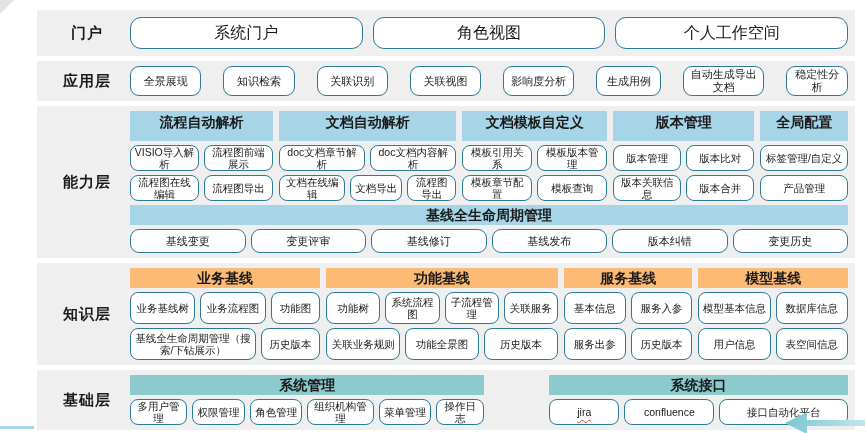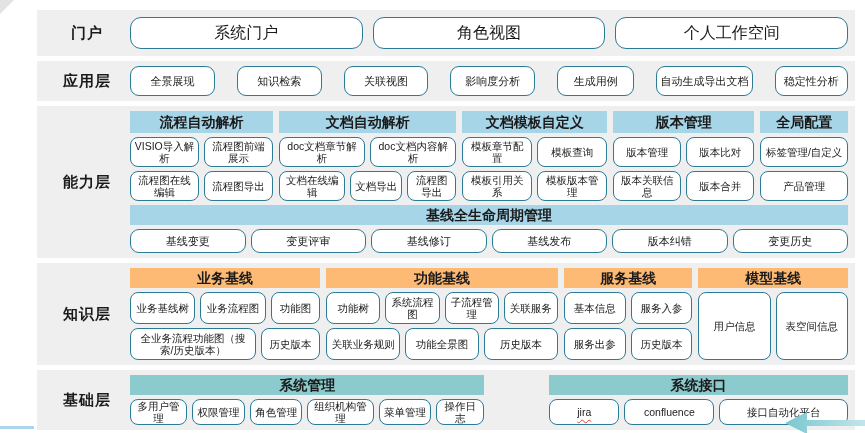--- a/index.html
+++ b/index.html
@@ -15,21 +15,21 @@
   .content.vcenter{justify-content:center;}
   .btn-row{display:flex;gap:5px;flex:1;min-height:0;}
   .btn{
     flex:1;background:#fff;border:1.5px solid #2b7a96;border-radius:9px;
     display:flex;align-items:center;justify-content:center;text-align:center;
     font-size:11px;line-height:1.15;padding:1px 3px;box-sizing:border-box;cursor:pointer;
     min-width:0;overflow:hidden;
   }
   .btn.big{border-radius:11px;font-size:16px;}
   .btn.sm{font-size:10.5px;border-radius:8px;}
-  .hdr{flex:none;height:22px;line-height:22px;text-align:center;font-weight:bold;font-size:14px;}
+  .hdr{flex:none;height:30px;line-height:22px;text-align:center;font-weight:bold;font-size:14px;}
   .hdr.cap{background:#a6d5e8;}
   .hdr.know{background:#fdba74;height:20px;line-height:20px;}
   .hdr.found{background:#8bcbce;height:20px;line-height:20px;}
   .cap-groups{display:flex;gap:6px;flex:1;min-height:0;}
   .group{display:flex;flex-direction:column;gap:4px;min-width:0;}
   .spacer{flex:55;}
   .misspelled{text-decoration:underline wavy #e0402f 1px;text-underline-offset:3px;}
   .corner-fold2{position:absolute;top:0;left:0;width:14px;height:14px;
     background:linear-gradient(135deg,#e3e3e3 49%,transparent 51%);}
   .bottom-line{position:absolute;left:0;bottom:4px;width:34px;height:3px;background:#a9d6ec;}
@@ -52,20 +52,21 @@
         </div>
       </div>
     </div>
 
     <div class="band" style="height:40px">
       <div class="layer-label">应用层</div>
       <div class="content vcenter">
         <div class="btn-row" style="gap:22px;height:30px;flex:none">
           <div class="btn">全景展现</div>
           <div class="btn">知识检索</div>
+          <div class="btn">关联识别</div>
           <div class="btn">关联视图</div>
           <div class="btn">影响度分析</div>
           <div class="btn" style="flex:0.9">生成用例</div>
           <div class="btn" style="flex:1.15">自动生成导出文档</div>
           <div class="btn" style="flex:0.85">稳定性分析</div>
         </div>
       </div>
     </div>
 
     <div class="band" style="height:152px">
@@ -91,26 +92,26 @@
             </div>
             <div class="btn-row">
               <div class="btn sm" style="flex:1.2">文档在线编辑</div>
               <div class="btn sm" style="flex:0.9">文档导出</div>
               <div class="btn sm" style="flex:0.85">流程图导出</div>
             </div>
           </div>
           <div class="group" style="flex:152">
             <div class="hdr cap">文档模板自定义</div>
             <div class="btn-row">
+              <div class="btn sm">模板引用关系</div>
+              <div class="btn sm">模板版本管理</div>
+            </div>
+            <div class="btn-row">
               <div class="btn sm">模板章节配置</div>
               <div class="btn sm">模板查询</div>
-            </div>
-            <div class="btn-row">
-              <div class="btn sm">模板引用关系</div>
-              <div class="btn sm">模板版本管理</div>
             </div>
           </div>
           <div class="group" style="flex:148">
             <div class="hdr cap">版本管理</div>
             <div class="btn-row">
               <div class="btn sm">版本管理</div>
               <div class="btn sm">版本比对</div>
             </div>
             <div class="btn-row">
               <div class="btn sm">版本关联信息</div>
@@ -144,21 +145,21 @@
       <div class="content">
         <div class="cap-groups">
           <div class="group" style="flex:197">
             <div class="hdr know">业务基线</div>
             <div class="btn-row">
               <div class="btn sm" style="flex:1.1">业务基线树</div>
               <div class="btn sm" style="flex:1.1">业务流程图</div>
               <div class="btn sm" style="flex:0.8">功能图</div>
             </div>
             <div class="btn-row">
-              <div class="btn sm" style="flex:2.3">全业务流程功能图（搜索/历史版本）</div>
+              <div class="btn sm" style="flex:2.3">基线全生命周期管理（搜索/下钻展示）</div>
               <div class="btn sm" style="flex:1">历史版本</div>
             </div>
           </div>
           <div class="group" style="flex:240">
             <div class="hdr know">功能基线</div>
             <div class="btn-row">
               <div class="btn sm">功能树</div>
               <div class="btn sm">系统流程图</div>
               <div class="btn sm">子流程管理</div>
               <div class="btn sm">关联服务</div>
@@ -175,20 +176,24 @@
               <div class="btn sm">基本信息</div>
               <div class="btn sm">服务入参</div>
             </div>
             <div class="btn-row">
               <div class="btn sm">服务出参</div>
               <div class="btn sm">历史版本</div>
             </div>
           </div>
           <div class="group" style="flex:155">
             <div class="hdr know">模型基线</div>
+            <div class="btn-row">
+              <div class="btn sm">模型基本信息</div>
+              <div class="btn sm">数据库信息</div>
+            </div>
             <div class="btn-row">
               <div class="btn sm">用户信息</div>
               <div class="btn sm">表空间信息</div>
             </div>
           </div>
         </div>
       </div>
     </div>
 
     <div class="band" style="height:60px">

